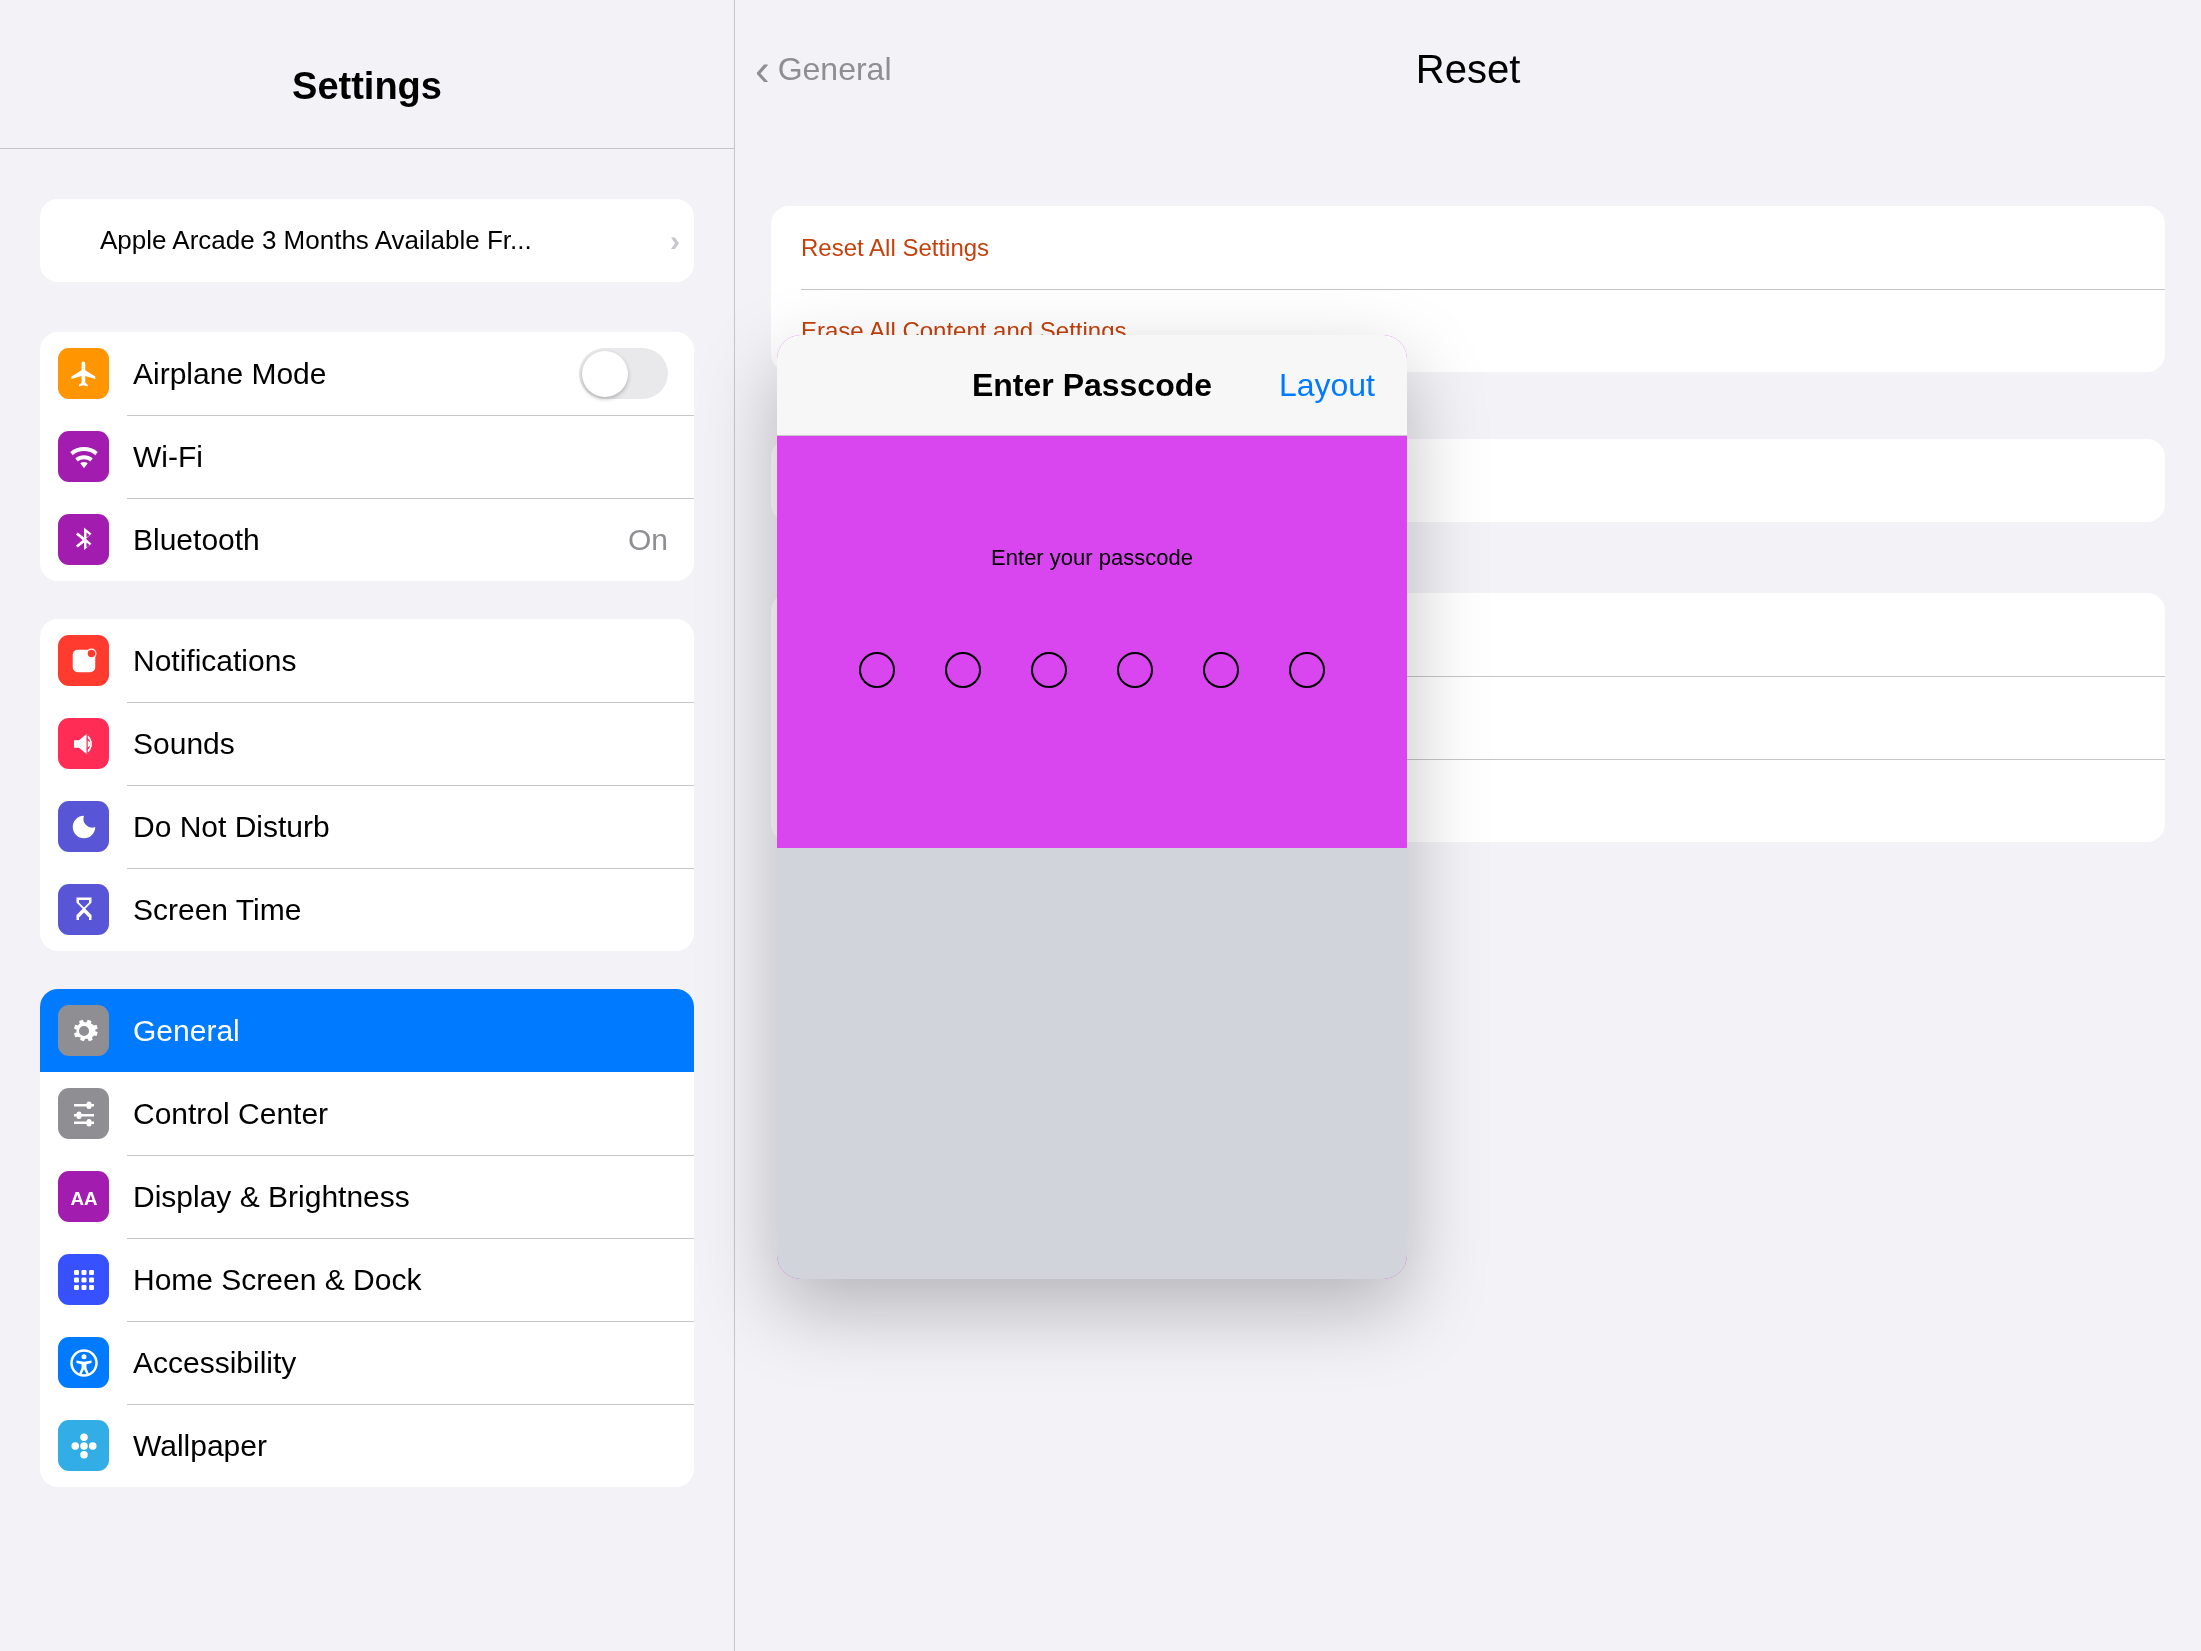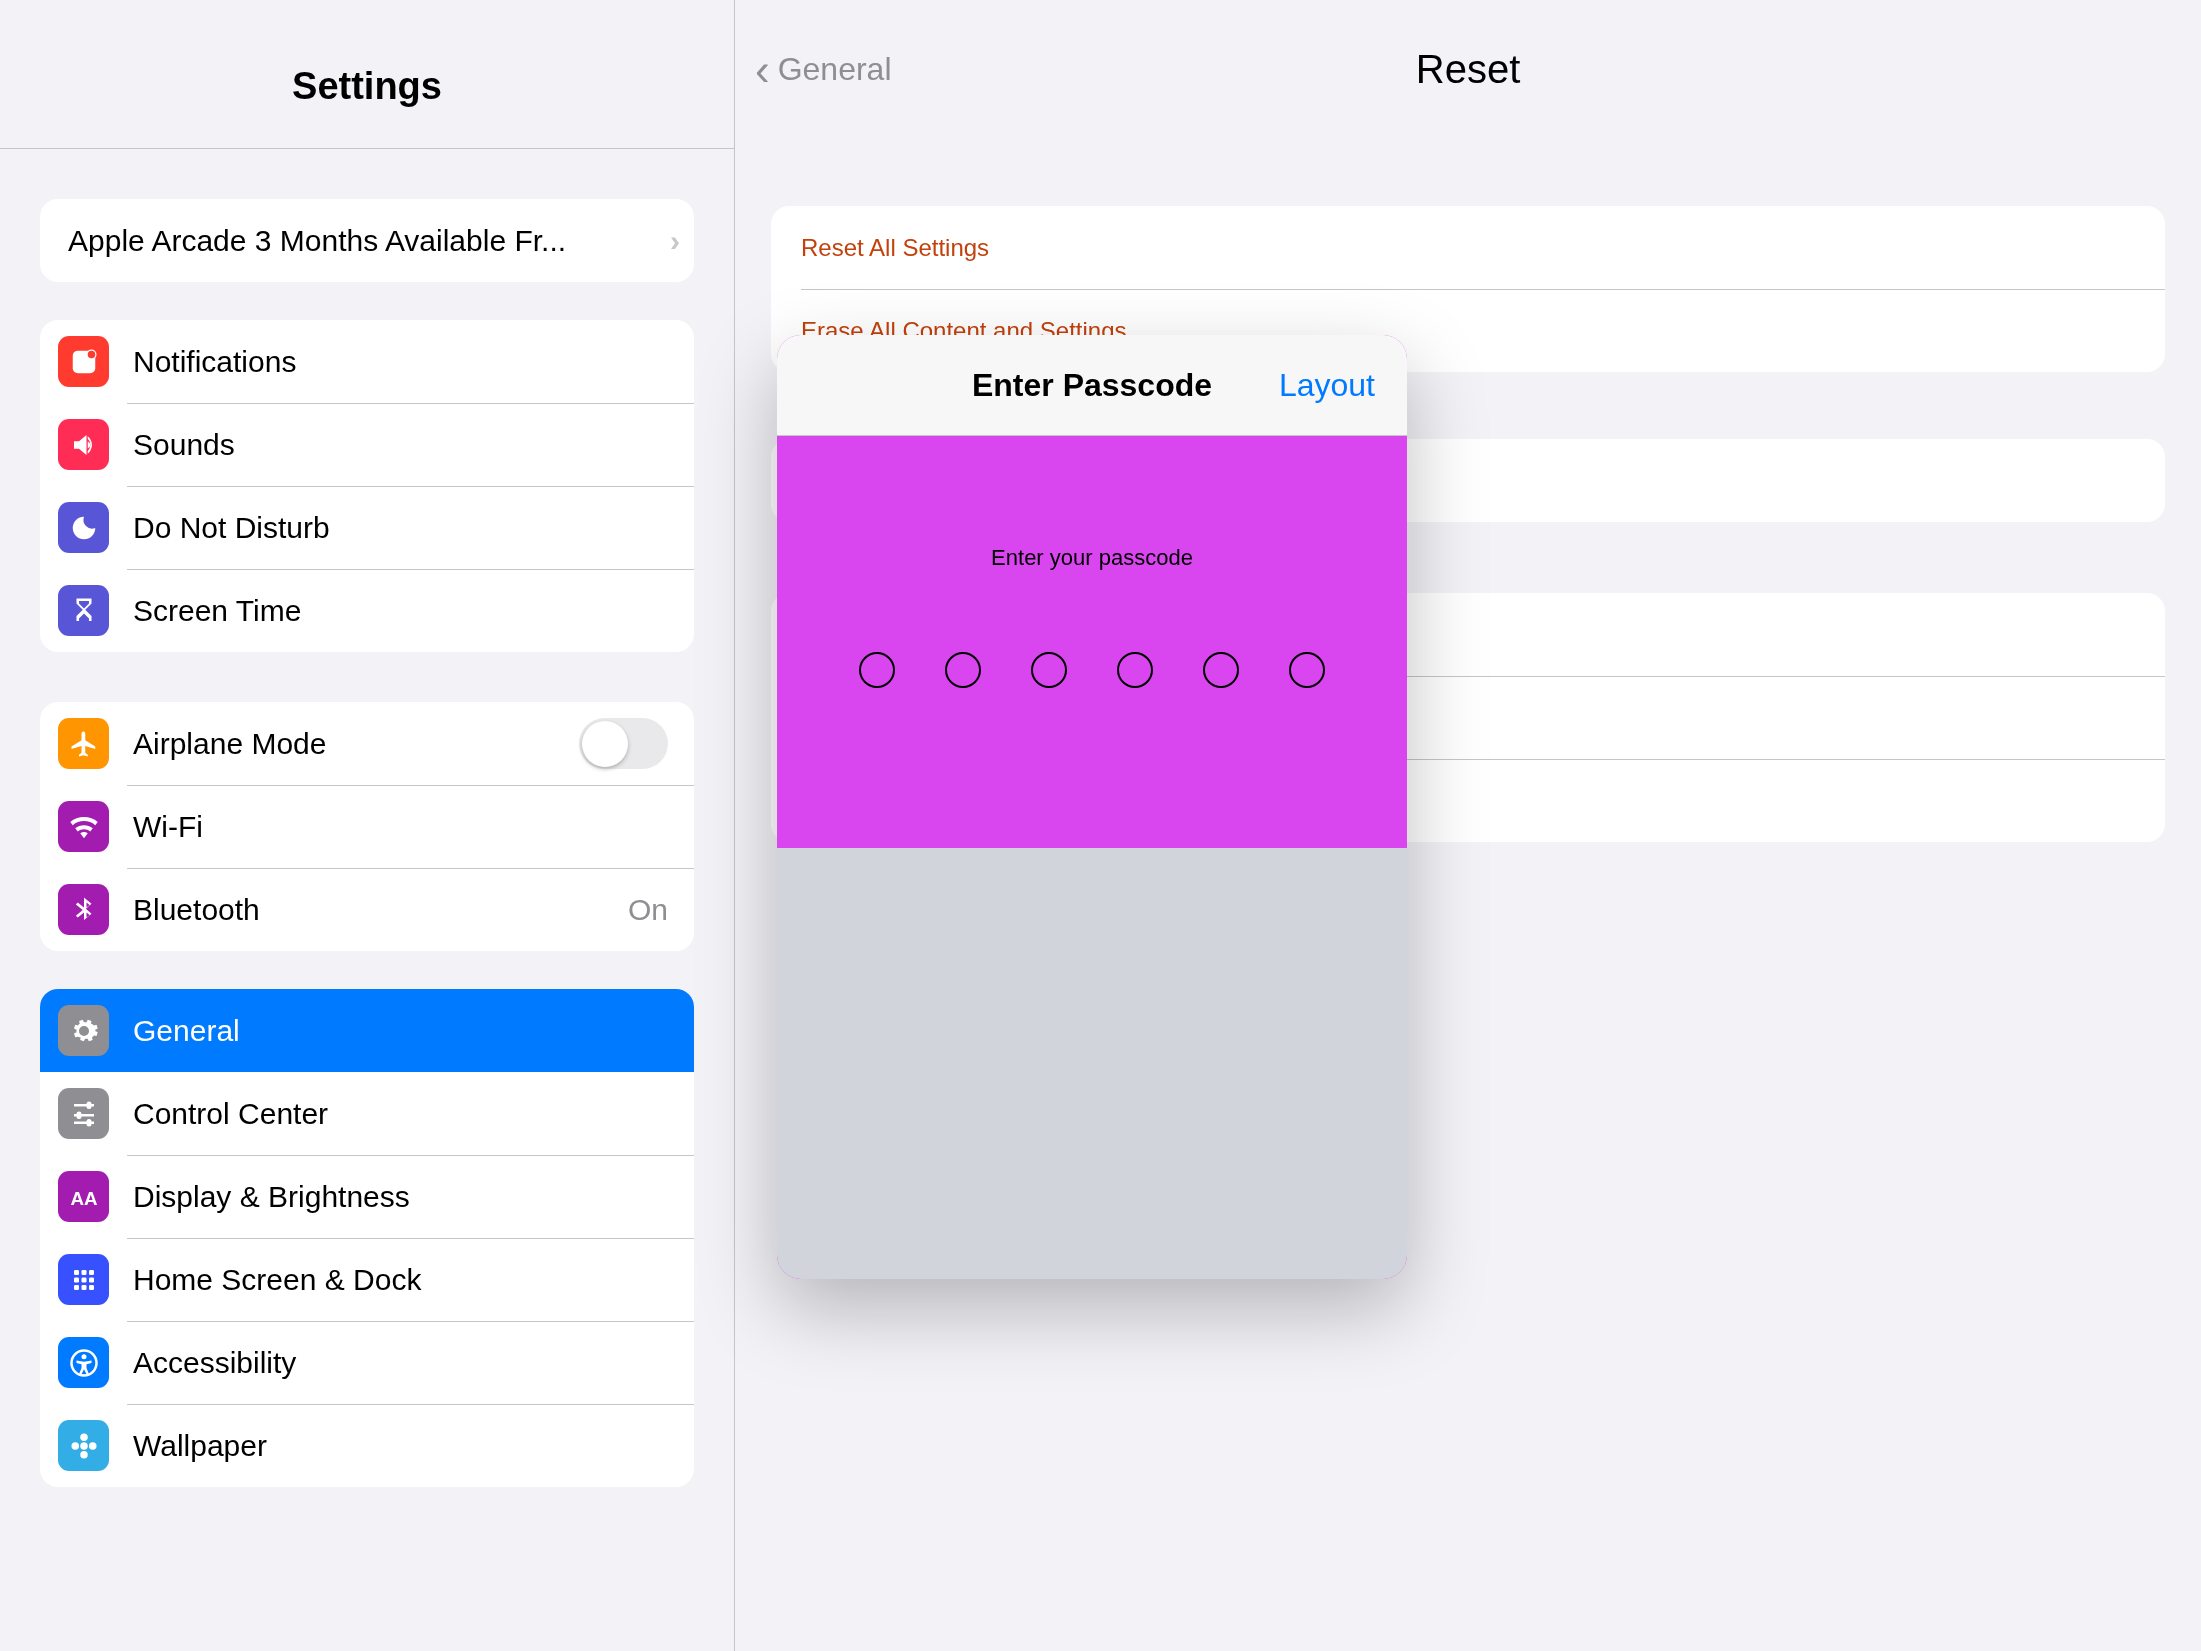--- a/index.html
+++ b/index.html
@@ -31,21 +31,21 @@
   .row-value { font-size: 30px; color: #8e8e93; }
   .row-chevron { color:#c7c7cc; font-size: 30px; margin-left: 10px; }
   .toggle { width: 89px; height: 51px; background: #e9e9eb; border-radius: 26px; position: relative; }
   .toggle-knob { position: absolute; left: 3px; top: 3px; width: 46px; height: 46px; background:#fff; border-radius: 23px; box-shadow: 0 2px 4px rgba(0,0,0,0.25); }
 
   .row.selected { background: #007aff; }
   .row.selected .row-label { color: #fff; }
   .row.selected::before, .row.selected + .row::before { display:none; }
 
   .banner { background:#fff; border-radius:18px; margin-top: 50px; height: 83px; display:flex; align-items:center; padding: 0 14px 0 28px; }
-  .banner-label { font-size: 30px; flex:1; white-space:nowrap; overflow:hidden; text-overflow:ellipsis; }
+  .banner-label { font-size: 26px; flex:1; white-space:nowrap; overflow:hidden; text-overflow:ellipsis;margin-left:32px; }
   .banner .row-chevron { font-weight:600; }
 
   
   .detail { position: absolute; left: 735px; top: 0; right: 0; height: 100%; background: #f2f2f7; }
   .nav-bar { height: 139px; display:flex; align-items:center; justify-content:center; position:relative; }
   .back { position:absolute; left: 20px; display:flex; align-items:center; color:#8e8e93; font-size: 32px; gap: 8px; }
   .back-chevron { font-size: 44px; line-height: 1; }
   .nav-title { font-size: 40px; font-weight: 400; }
   .detail-content { padding: 0 36px; }
   .d-group { background: #fff; border-radius: 18px; overflow:hidden; margin-top: 67px; }
@@ -103,20 +103,52 @@
 </div>
 
 <div class="sidebar">
   <div class="sidebar-title">Settings</div>
   <div class="sidebar-scroll">
     <div class="banner">
       <span class="banner-label">Apple Arcade 3 Months Available Fr...</span>
       <span class="row-chevron">›</span>
     </div>
 
+    <div class="group first">
+      <div class="row">
+        <div class="row-icon ic ic-orange">
+            <svg viewBox="0 0 24 24">
+              <path d="M21 16v-2l-8-5V3.5a1.5 1.5 0 0 0-3 0V9l-8 5v2l8-2.5V19l-2 1.5V22l3.5-1 3.5 1v-1.5L13 19v-5.5l8 2.5z"></path>
+            </svg>
+          </div>
+        <span class="row-label">Airplane Mode</span>
+        <div class="toggle">
+            <div class="toggle-knob"></div>
+          </div>
+      </div>
+      <div class="row">
+        <div class="row-icon ic ic-blue">
+            <svg viewBox="0 0 24 24">
+              <path d="M12 21l-3-4c1.8-1.4 4.2-1.4 6 0l-3 4zM5 13c3.9-3.3 10.1-3.3 14 0l-2 2.5c-2.8-2.3-7.2-2.3-10 0L5 13zM1 8C6.9 2.7 17.1 2.7 23 8l-2 2.5C16.2 6.2 7.8 6.2 3 10.5L1 8z"></path>
+            </svg>
+          </div>
+        <span class="row-label">Wi-Fi</span>
+        <span class="row-value"></span>
+      </div>
+      <div class="row">
+        <div class="row-icon ic ic-blue">
+            <svg viewBox="0 0 24 24">
+              <path d="M12 2l6 5-4.5 4L18 15l-6 5V14l-5 4-1.5-1.5L11 12 5.5 7.5 7 6l5 4V2zm2 4v4l2.5-2L14 6zm0 8v4l2.5-2L14 14z"></path>
+            </svg>
+          </div>
+        <span class="row-label">Bluetooth</span>
+        <span class="row-value">On</span>
+      </div>
+    </div>
+
     <div class="group">
       <div class="row">
         <div class="row-icon ic ic-red">
             <svg viewBox="0 0 24 24">
               <rect x="3" y="3" width="18" height="18" rx="4"></rect>
               <circle cx="18" cy="6" r="4" fill="#fff"></circle>
               <circle cx="18" cy="6" r="3" fill="#ff3b30"></circle>
             </svg>
           </div>
         <span class="row-label">Notifications</span>
@@ -137,52 +169,20 @@
           </div>
         <span class="row-label">Do Not Disturb</span>
       </div>
       <div class="row">
         <div class="row-icon ic ic-indigo">
             <svg viewBox="0 0 24 24">
               <path d="M6 2h12v4l-5 5 5 5v4H6v-4l5-5-5-5V2zm2 2v2l4 4 4-4V4H8zm0 16h8v-2l-4-4-4 4v2z"></path>
             </svg>
           </div>
         <span class="row-label">Screen Time</span>
-      </div>
-    </div>
-
-    <div class="group first">
-      <div class="row">
-        <div class="row-icon ic ic-orange">
-            <svg viewBox="0 0 24 24">
-              <path d="M21 16v-2l-8-5V3.5a1.5 1.5 0 0 0-3 0V9l-8 5v2l8-2.5V19l-2 1.5V22l3.5-1 3.5 1v-1.5L13 19v-5.5l8 2.5z"></path>
-            </svg>
-          </div>
-        <span class="row-label">Airplane Mode</span>
-        <div class="toggle">
-            <div class="toggle-knob"></div>
-          </div>
-      </div>
-      <div class="row">
-        <div class="row-icon ic ic-blue">
-            <svg viewBox="0 0 24 24">
-              <path d="M12 21l-3-4c1.8-1.4 4.2-1.4 6 0l-3 4zM5 13c3.9-3.3 10.1-3.3 14 0l-2 2.5c-2.8-2.3-7.2-2.3-10 0L5 13zM1 8C6.9 2.7 17.1 2.7 23 8l-2 2.5C16.2 6.2 7.8 6.2 3 10.5L1 8z"></path>
-            </svg>
-          </div>
-        <span class="row-label">Wi-Fi</span>
-        <span class="row-value"></span>
-      </div>
-      <div class="row">
-        <div class="row-icon ic ic-blue">
-            <svg viewBox="0 0 24 24">
-              <path d="M12 2l6 5-4.5 4L18 15l-6 5V14l-5 4-1.5-1.5L11 12 5.5 7.5 7 6l5 4V2zm2 4v4l2.5-2L14 6zm0 8v4l2.5-2L14 14z"></path>
-            </svg>
-          </div>
-        <span class="row-label">Bluetooth</span>
-        <span class="row-value">On</span>
       </div>
     </div>
 
     <div class="group">
       <div class="row selected">
         <div class="row-icon ic ic-gray-sel">
             <svg viewBox="0 0 24 24">
               <path d="M12 8a4 4 0 1 0 0 8 4 4 0 0 0 0-8zm9 4l2 1-1 3-2-.5a8 8 0 0 1-1.6 1.6l.5 2-3 1-1-2h-2l-1 2-3-1 .5-2A8 8 0 0 1 7 16.5L5 17l-1-3 2-1v-2L4 10l1-3 2 .5A8 8 0 0 1 8.6 5.9L8 4l3-1 1 2h2l1-2 3 1-.5 2A8 8 0 0 1 20 7.5l2-.5 1 3-2 1v2z"></path>
             </svg>
           </div>

